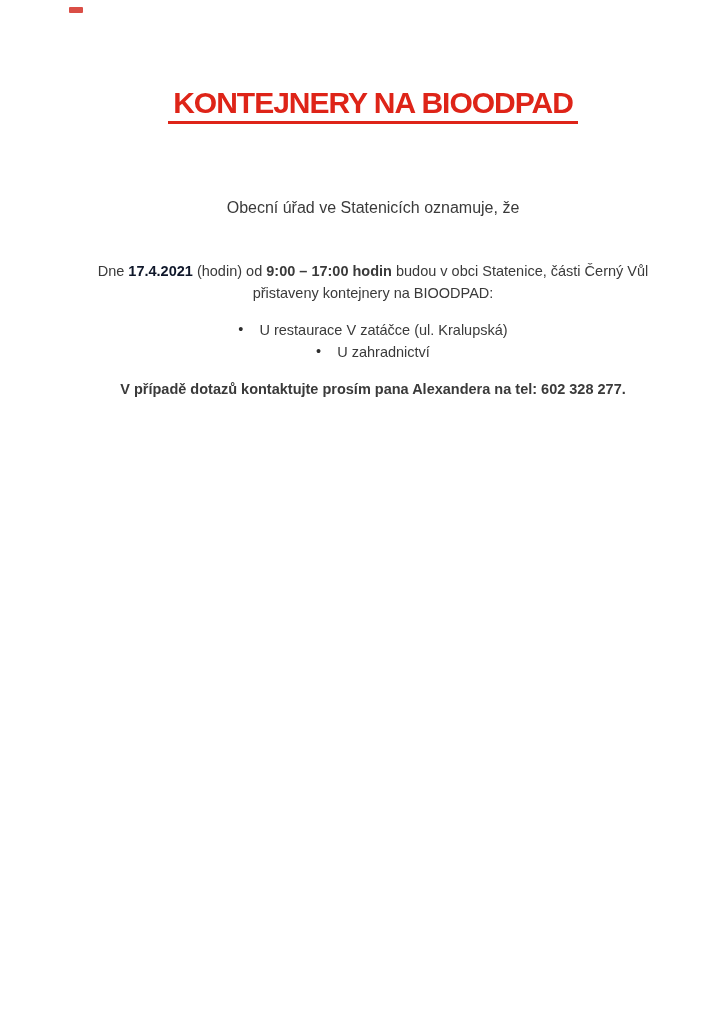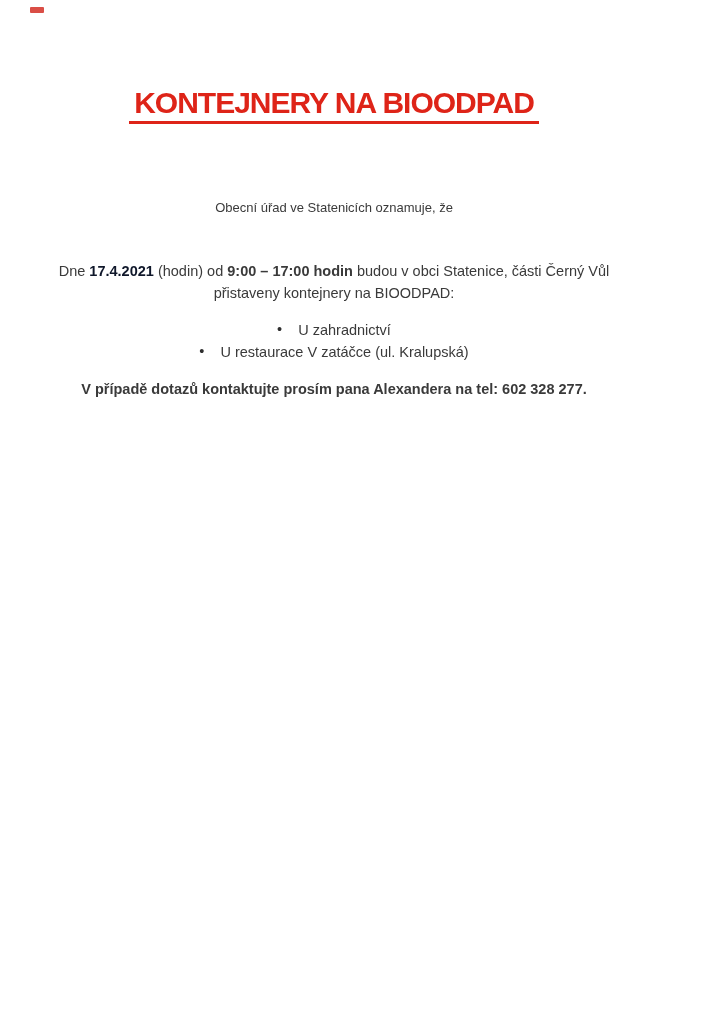--- a/index.html
+++ b/index.html
@@ -8,20 +8,21 @@
     background: #ffffff;
   }
   .page {
     position: relative;
     width: 668px;
     height: 1024px;
     background: #ffffff;
     overflow: hidden;
     font-family: "Liberation Sans", "DejaVu Sans", sans-serif;
     color: #3a3a3a;
+    margin-left: 39px;
   }
   .red-mark {
     position: absolute;
     left: 30px;
     top: 7px;
     width: 14px;
     height: 6px;
     background: #d8453c;
     border-radius: 1px;
     opacity: 0.95;
@@ -36,21 +37,21 @@
     font-weight: 700;
     letter-spacing: -1px;
     line-height: 34px;
     padding: 0 5px 1px 5px;
     border-bottom: 3px solid;
     
   }
   .intro-line {
     margin-top: 74px;
     text-align: center;
-    font-size: 13px;
+    font-size: 16px;
     line-height: 20px;
   }
   .notice-paragraph {
     margin-top: 42px;
     text-align: center;
     font-size: 14.5px;
     line-height: 22px;
   }
   .notice-paragraph .bold {
     font-weight: 700;
@@ -93,22 +94,22 @@
 
   <div class="intro-line">Obecní úřad ve Statenicích oznamuje, že</div>
 
   <p class="notice-paragraph">
     <span>Dne </span><span class="bold" id="notice-date" style="color: #0f172a;">17.4.2021</span><span> (hodin) od </span><span class="bold">9:00 – 17:00 hodin</span><span> budou v obci Statenice, části Černý Vůl</span><br>
     <span>přistaveny kontejnery na BIOODPAD:</span>
   </p>
 
   <ul class="locations-list">
     <li class="location-item">
-      <span class="bullet-icon">•</span><span>U zahradnictví</span>
+      <span class="bullet-icon">•</span><span>U restaurace V zatáčce (ul. Kralupská)</span>
     </li>
     <li class="location-item">
-      <span class="bullet-icon">•</span><span>U restaurace V zatáčce (ul. Kralupská)</span>
+      <span class="bullet-icon">•</span><span>U zahradnictví</span>
     </li>
   </ul>
 
   <div class="contact-line">V případě dotazů kontaktujte prosím pana Alexandera na tel: 602 328 277.</div>
 
 </div>
 
 </body></html>

